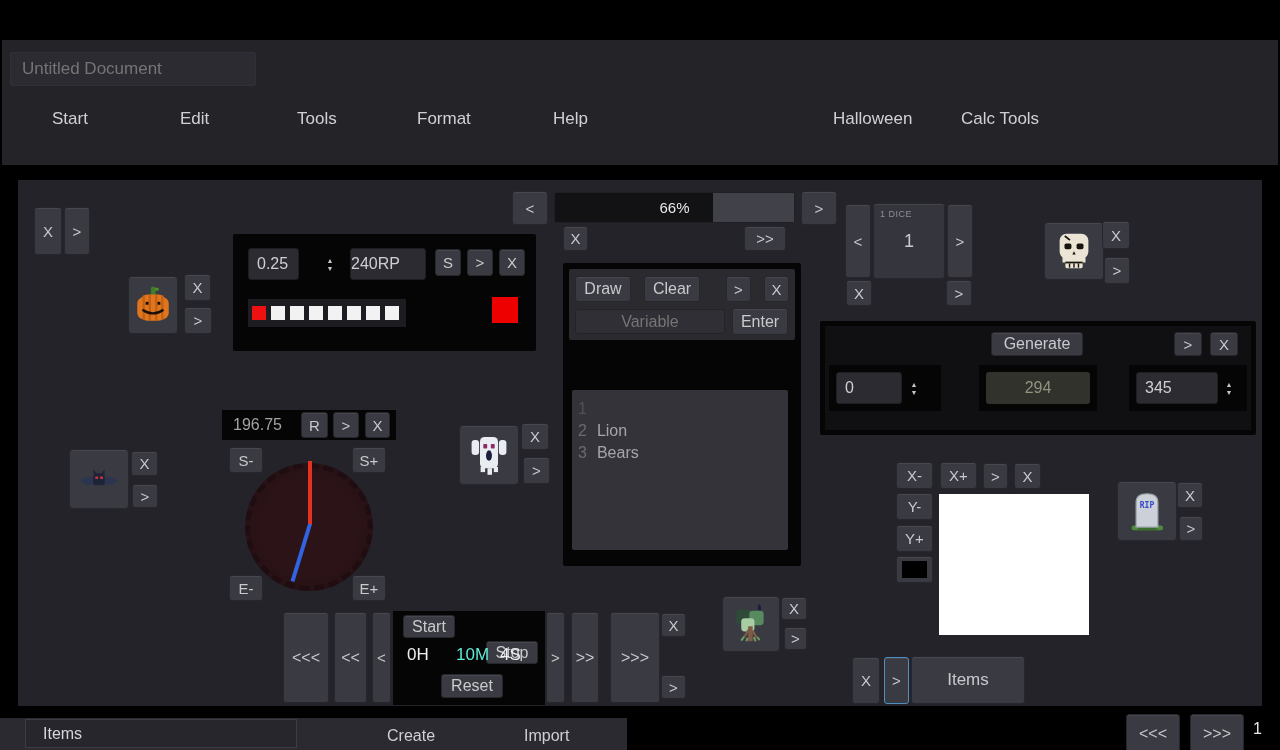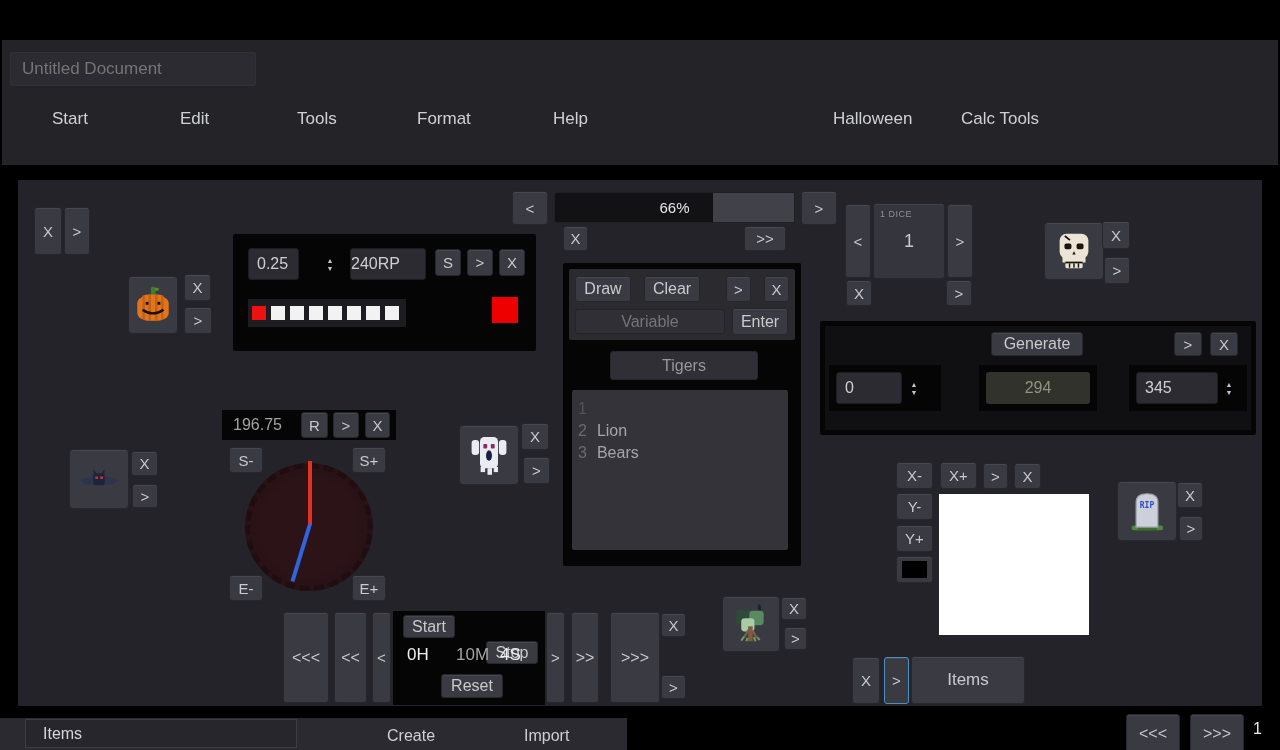--- a/index.html
+++ b/index.html
@@ -152,21 +152,20 @@
   </div>
 
   <div class="a blk" style="left:563px;top:263px;width:238px;height:303px;border-radius:2px"></div>
   <div class="a" style="left:569px;top:269px;width:226px;height:71px;background:#2a2a2f;border-radius:2px"></div>
   <div class="a btn" style="left:575px;top:276px;width:56px;height:26px;font-size:16px">Draw</div>
   <div class="a btn" style="left:644px;top:276px;width:56px;height:26px;font-size:16px">Clear</div>
   <div class="a btn" style="left:726px;top:276px;width:25px;height:26px">&gt;</div>
   <div class="a btn" style="left:764px;top:276px;width:25px;height:26px">X</div>
   <input class="a" style="left: 575px; top: 309px; width: 150px; height: 25px; background: rgb(47, 47, 53); border: 1px solid rgb(35, 35, 40); border-radius: 3px; color: rgb(141, 141, 148); font-size: 16px; text-align: center;" placeholder="Variable">
   <div class="a btn" style="left:732px;top:308px;width:56px;height:27px;font-size:16px">Enter</div>
-  <div class="a btn" style="left:610px;top:351px;width:148px;height:29px;background:#2f2f35;color:#96969c;font-size:16px;box-shadow:none">Tigers</div>
   <div class="a" style="left:572px;top:390px;width:216px;height:160px;background:#333339;border-radius:2px;padding-top:8px">
     <div class="listrow">
       <span style="color:#515158">1</span>
       <span style="color:#a5a5ab"></span>
     </div>
     <div class="listrow">
       <span style="color:#6a6a71">2</span>
       <span style="color:#a5a5ab">Lion</span>
     </div>
     <div class="listrow">
@@ -241,21 +240,21 @@
   <div class="a btn" style="left:1177px;top:482px;width:26px;height:26px">X</div>
   <div class="a btn" style="left:1179px;top:516px;width:24px;height:25px">&gt;</div>
 
   <div class="a btn" style="left:283px;top:612px;width:46px;height:91px;font-size:16px">&lt;&lt;&lt;</div>
   <div class="a btn" style="left:334px;top:612px;width:33px;height:91px;font-size:16px">&lt;&lt;</div>
   <div class="a btn" style="left:372px;top:612px;width:19px;height:91px">&lt;</div>
   <div class="a blk" style="left:393px;top:611px;width:152px;height:94px"></div>
   <div class="a btn" style="left:403px;top:615px;width:52px;height:23px;font-size:16px">Start</div>
   <div class="a btn" style="left:486px;top:641px;width:52px;height:23px;font-size:16px">Stop</div>
   <span class="a" style="left:407px;top:645px;color:#eceef0;font-size:17px">0H</span>
-  <span class="a" style="left:456px;top:645px;color:#a3a3a3;font-size:17px">10M</span>
+  <span class="a" style="left:456px;top:645px;color:#5eead4;font-size:17px">10M</span>
   <span class="a" style="left:500px;top:645px;color:#eceef0;font-size:17px">4S</span>
   <div class="a btn" style="left:441px;top:674px;width:62px;height:24px;font-size:16px">Reset</div>
   <div class="a btn" style="left:546px;top:612px;width:19px;height:91px">&gt;</div>
   <div class="a btn" style="left:571px;top:612px;width:28px;height:91px;font-size:16px">&gt;&gt;</div>
   <div class="a btn" style="left:610px;top:612px;width:50px;height:91px;font-size:16px">&gt;&gt;&gt;</div>
   <div class="a btn" style="left:661px;top:613px;width:25px;height:24px">X</div>
   <div class="a btn" style="left:661px;top:675px;width:25px;height:24px">&gt;</div>
 
   <div class="a btn" style="left:722px;top:596px;width:58px;height:56px;border-radius:4px">
     <svg width="46" height="46" viewBox="0 0 16 16">

